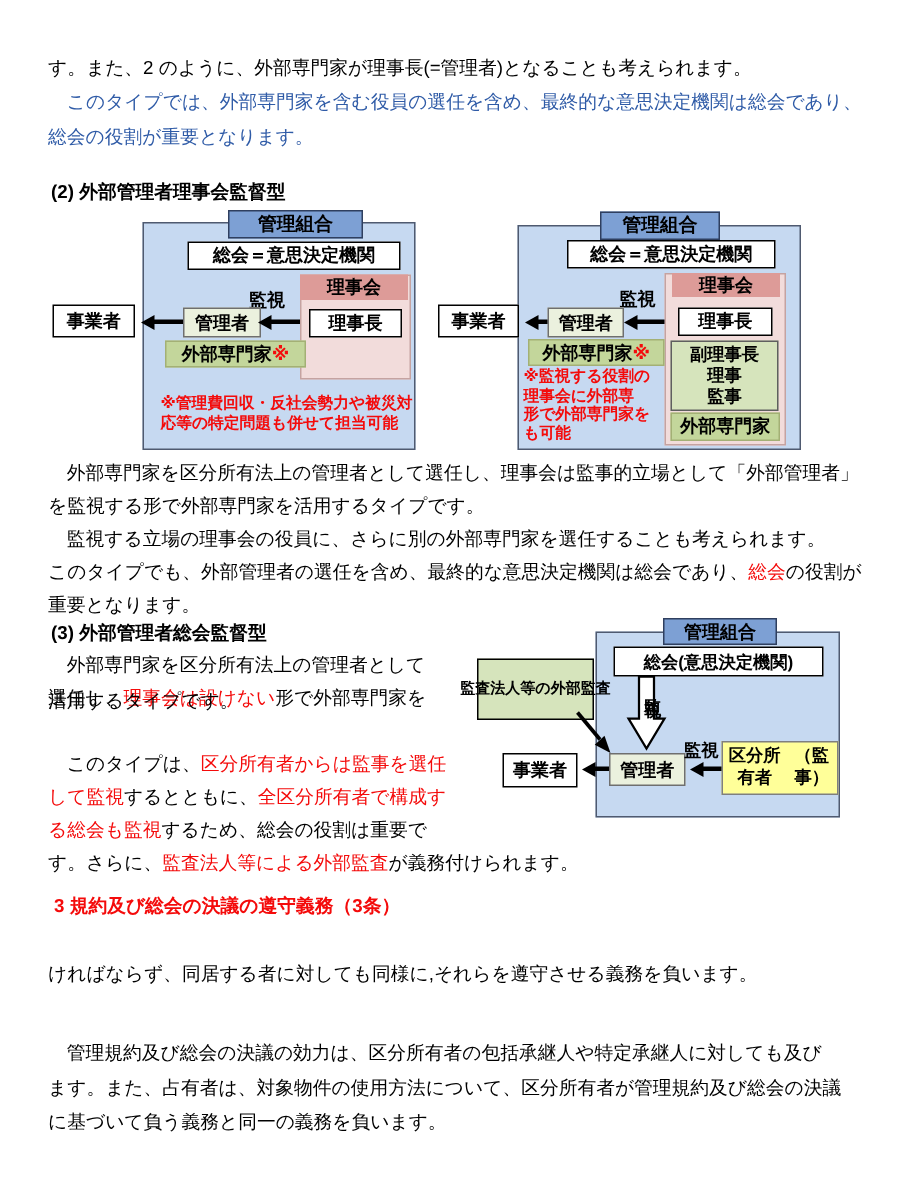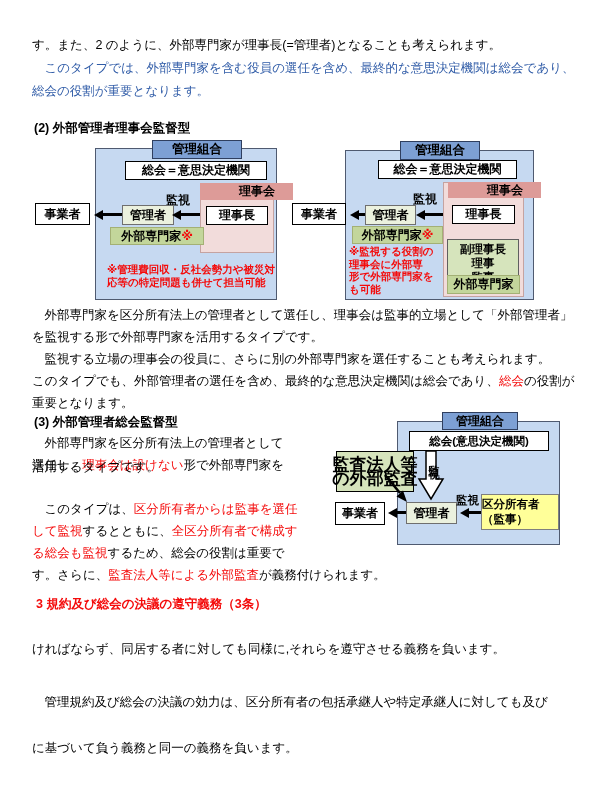--- a/index.html
+++ b/index.html
@@ -17,29 +17,29 @@
   .red{color:var(--text-red);}
   .hd{position:absolute;font-size:12.5px;font-weight:bold;white-space:nowrap;}
   .hd-red{color:var(--text-red);}
   .dbox{position:absolute;background:var(--diagram-bg);border:1px solid #4f5a70;}
   .dheader{position:absolute;background:var(--diagram-header);border:1px solid #2f3f5f;
            font-weight:bold;font-size:12.5px;text-align:center;height:17px;line-height:17px;}
   .wbox{position:absolute;background:#fff;border:1.5px solid #000;display:flex;
         align-items:center;justify-content:center;font-size:12px;font-weight:bold;white-space:nowrap;}
   .pinkbody{position:absolute;background:var(--pink-light);border:1px solid #c5a3a1;}
   .rose{position:absolute;background:var(--rose);font-size:12px;font-weight:bold;
-        display:flex;align-items:center;justify-content:center;padding-left:21px;}
+        display:flex;align-items:center;justify-content:center;}
   .gbox{position:absolute;display:flex;align-items:center;justify-content:center;
         font-size:12px;font-weight:bold;white-space:nowrap;}
   .pale{background:var(--pale-green);border:1px solid #6f6f6f;}
   .green{background:var(--green);border:1px solid #a3b075;}
-  .lgreen{background:var(--light-green);border:1px solid #5f5f5f;margin-top:12px;}
+  .lgreen{background:var(--light-green);border:1px solid #5f5f5f;}
   .ybox{position:absolute;background:var(--yellow);border:1px solid #7f7f7f;
         font-size:11.5px;font-weight:bold;text-align:center;line-height:15px;
-        display:flex;flex-direction:column;align-items:flex-start;justify-content:center;}
+        display:flex;flex-direction:row;align-items:center;justify-content:center;}
   .pbox{position:absolute;background:#eec0be;font-size:11.5px;font-weight:bold;text-align:center;
         line-height:15px;display:flex;flex-direction:column;align-items:center;justify-content:center;}
   .note{position:absolute;font-size:10.5px;font-weight:bold;line-height:13px;
         white-space:nowrap;color:var(--text-red);}
   .lbl{position:absolute;font-size:12px;font-weight:bold;white-space:nowrap;}
   .harrow{position:absolute;border-top:3px solid #000;}
   .harrow::before{content:"";position:absolute;left:-9px;top:-6.5px;width:0;height:0;
         border:5px solid transparent;border-right:9px solid #000;}
   .vtext{position:absolute;writing-mode:vertical-rl;font-size:11.5px;font-weight:bold;letter-spacing:2px;}
   .memline{line-height:14px;text-align:center;}
@@ -129,28 +129,29 @@
   <div class="vtext" style="left:426px;top:456px">監視</div>
   <div class="gbox pale" style="left:406px;top:502px;width:49px;height:20px">管理者</div>
   <div class="lbl" style="left:456px;top:493px;font-size:11.5px">監視</div>
   <div class="ybox" style="left:481px;top:494px;width:76px;height:34px">
     <div>区分所有者</div>
     <div>（監事）</div>
   </div>
   <div class="wbox" style="left:335px;top:502px;width:48px;height:21px">事業者</div>
   <div class="harrow" style="left:464px;top:511px;width:17px"></div>
   <div class="harrow" style="left:392px;top:511px;width:14px"></div>
-  <div class="gbox lgreen" style="left:336px;top:439px;width:76px;height:39px;flex-direction:column;font-size:17px;border:1.5px solid #000">
+  <div class="gbox lgreen" style="left:318px;top:439px;width:76px;height:39px;font-size:10px;border:1.5px solid #000">
     <div class="memline">監査法人等</div>
     <div class="memline">の外部監査</div>
   </div>
   <svg style="left:383px;top:473px" width="28" height="32">
     <line x1="2" y1="2" x2="17" y2="20" stroke="#000" stroke-width="2.5"></line>
     <polygon points="24,29 13.5,23.5 20,17.5" fill="#000"></polygon>
   </svg>
 
   <div class="hd hd-red" style="left:36px;top:596px">3 規約及び総会の決議の遵守義務（3条）</div>
   <div class="tl" style="left:32px;top:642px">ければならず、同居する者に対しても同様に,それらを遵守させる義務を負います。</div>
 
   <div class="tl" style="left:32px;top:695px">　管理規約及び総会の決議の効力は、区分所有者の包括承継人や特定承継人に対しても及び</div>
+  <div class="tl" style="left:32px;top:718px">ます。また、占有者は、対象物件の使用方法について、区分所有者が管理規約及び総会の決議</div>
   <div class="tl" style="left:32px;top:741px">に基づいて負う義務と同一の義務を負います。</div>
 
 </div>
 
 </body></html>

